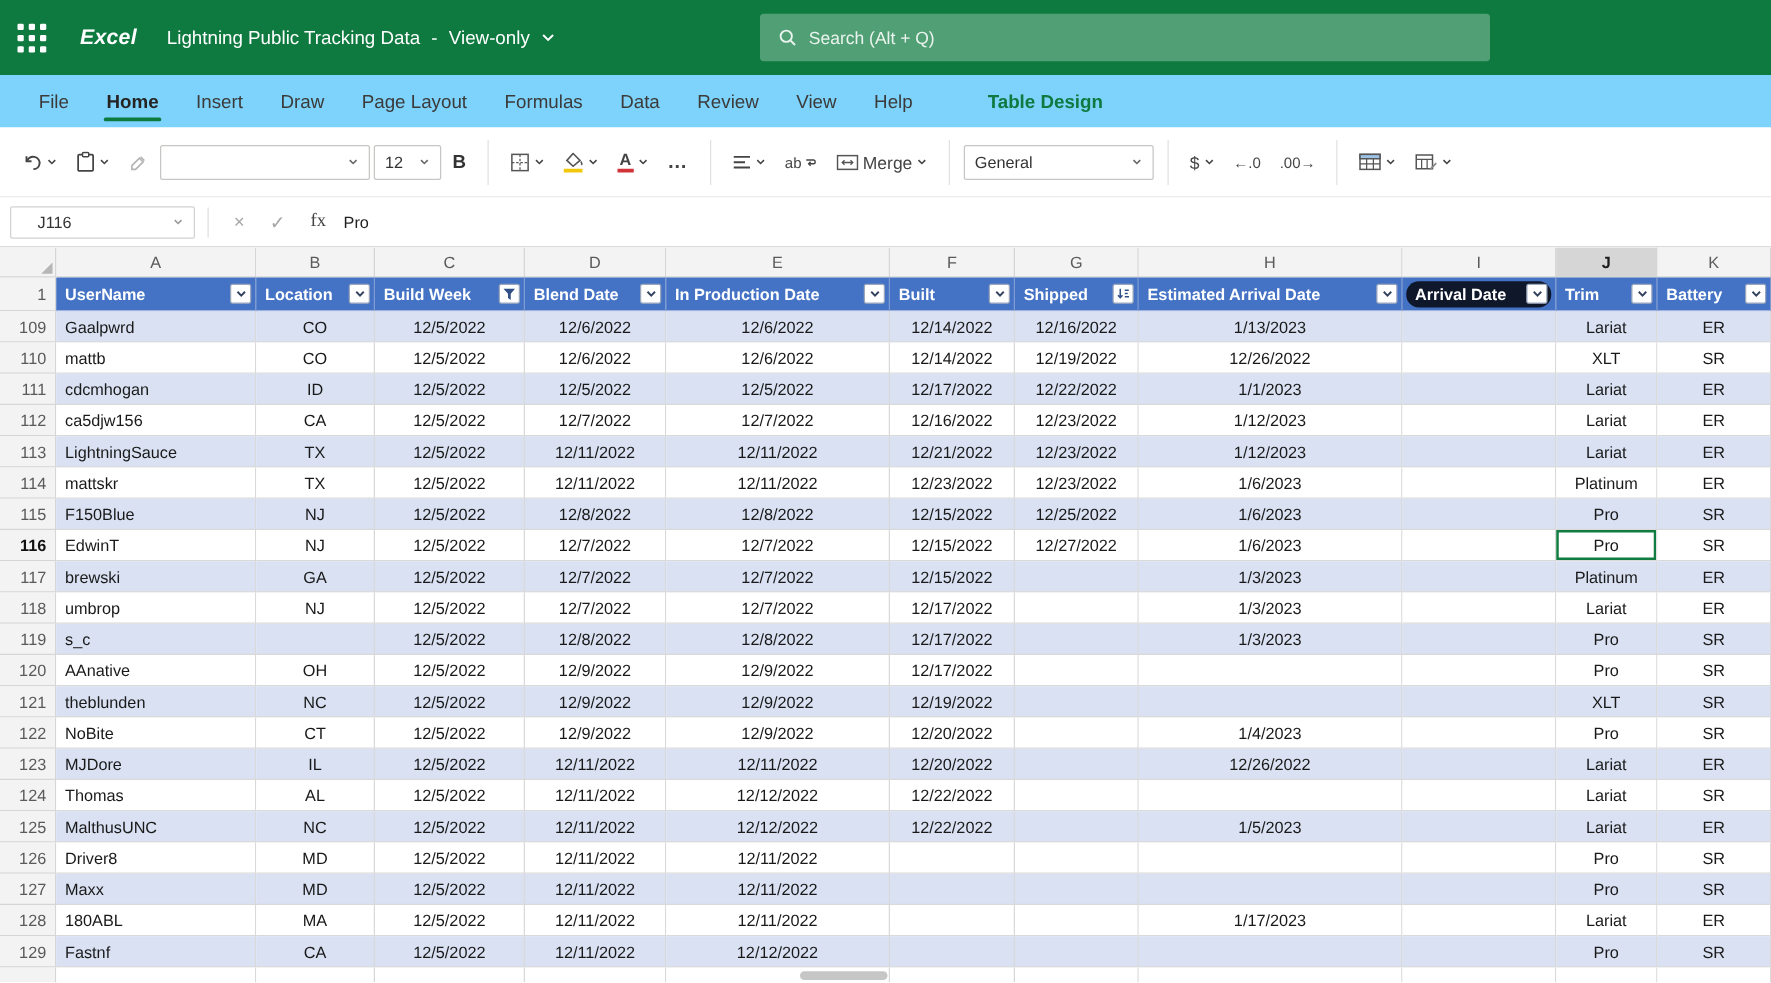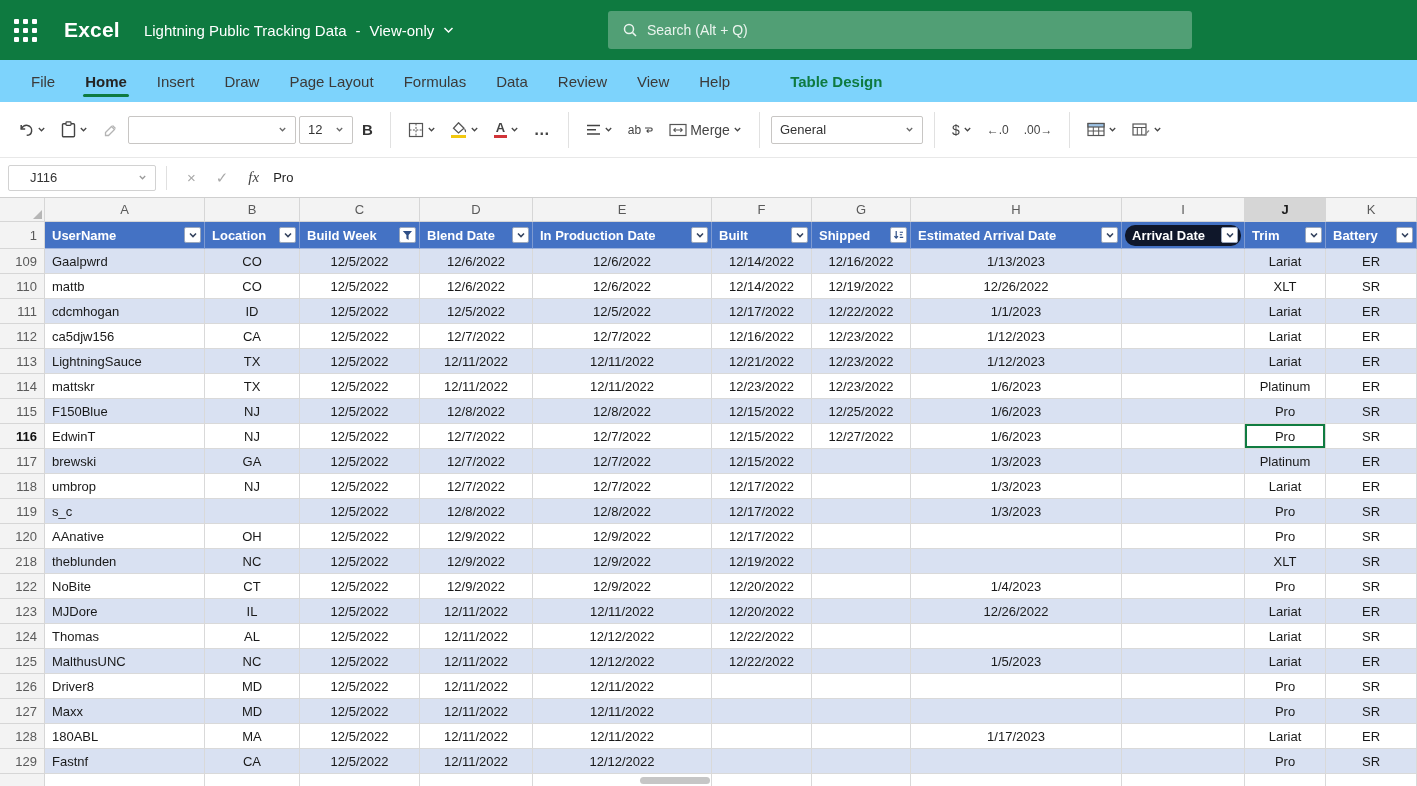--- a/index.html
+++ b/index.html
@@ -7,21 +7,21 @@
   body {
     width:1417px; height:786px; overflow:hidden;
     font-family:"Liberation Sans", sans-serif;
     background:#fff;
   }
   
   .topbar { position:relative; height:60px; background:#0e7a40; display:flex; align-items:center; color:#fff; }
   .waffle { width:50px; height:60px; display:flex; align-items:center; justify-content:center; cursor:pointer; }
   .waffle-grid { display:grid; grid-template-columns:repeat(3,5px); grid-gap:4px; }
   .waffle-grid i { width:5px; height:5px; background:#fff; border-radius:1px; display:block; }
-  .brand { font-size:21px; font-weight:700; margin:0 24px 0 14px; letter-spacing:.2px; }
+  .brand { font-size:17px; font-weight:700; margin:0 24px 0 14px; letter-spacing:.2px;font-style:italic; }
   .doc-title { display:flex; align-items:center; gap:9px; font-size:15px; }
   .searchbox { position:absolute; left:608px; top:11px; width:584px; height:38px;
     background:rgba(255,255,255,.28); border-radius:3px; display:flex; align-items:center;
     padding:0 14px; gap:9px; font-size:14px; color:#eaf4ee; cursor:text; }
   
   .tabs { height:42px; background:#7dd3fc; display:flex; align-items:center; padding-left:16px; font-size:15px; color:#3b3a39; }
   .tab { padding:0 15px; height:42px; display:flex; align-items:center; position:relative; cursor:pointer; white-space:nowrap; }
   .tab.active { font-weight:700; color:#252423; }
   .tab.active::after { content:""; position:absolute; left:13px; right:13px; bottom:5px; height:3px; background:#0e7a40; border-radius:2px; }
   .tab.contextual { color:#0e7a40; font-weight:600; margin-left:30px; }
@@ -42,21 +42,21 @@
   .a-letter { font-size:13px; font-weight:700; color:#444; }
   .ellipsis { font-weight:700; font-size:16px; letter-spacing:1px; color:#444; }
   .dec-txt { font-size:12px; color:#444; }
   .wrap-txt { font-size:12px; color:#444; }
   
   .fbar { height:40px; background:#fff; display:flex; align-items:center; border-bottom:1px solid #cfcfcf; }
   .namebox { width:148px; height:26px; margin-left:8px; border:1px solid #d2d2d2; border-radius:2px; display:flex; align-items:center; padding:0 8px; font-size:13px; color:#333; cursor:pointer; }
   .namebox .grow { flex:1;margin-left:13px; }
   .fdiv { width:1px; height:24px; background:#e0e0e0; margin:0 10px; }
   .fbtn2 { color:#a8a8a8; font-size:15px; padding:0 10px; cursor:default; }
-  .fx { font-style:italic; font-family:"Liberation Serif", serif; font-size:15px; color:#444; padding:0 10px; }
+  .fx { font-family:"Liberation Serif", serif; font-size:15px; color:#444; padding:0 10px; }
   .fvalue { font-size:13px; color:#1f1f1f; margin-left:4px; }
   
   #sheet { position:relative; width:1417px; height:588px; overflow:hidden; background:#fff;
     display:grid; font-size:13px;
     grid-template-columns:45px 160px 95px 120px 113px 179px 100px 99px 211px 123px 81px 91px;
     grid-template-rows:24px 27px; grid-auto-rows:25px; }
   .gh { background:#f3f3f3; border-right:1px solid #d6d6d6; border-bottom:1px solid #d6d6d6;
     color:#5a5a5a; display:flex; align-items:center; justify-content:center; cursor:pointer; }
   .corner { position:relative; }
   .corner::after { content:""; position:absolute; right:2px; bottom:2px; border-left:9px solid transparent; border-bottom:9px solid #b6b6b6; }
@@ -543,21 +543,21 @@
     <div class="cell">OH</div>
     <div class="cell">12/5/2022</div>
     <div class="cell">12/9/2022</div>
     <div class="cell">12/9/2022</div>
     <div class="cell">12/17/2022</div>
     <div class="cell"></div>
     <div class="cell"></div>
     <div class="cell"></div>
     <div class="cell">Pro</div>
     <div class="cell">SR</div>
-    <div class="gh rownum">218</div>
+    <div class="gh rownum">121</div>
     <div class="cell band left">theblunden</div>
     <div class="cell band">NC</div>
     <div class="cell band">12/5/2022</div>
     <div class="cell band">12/9/2022</div>
     <div class="cell band">12/9/2022</div>
     <div class="cell band">12/19/2022</div>
     <div class="cell band"></div>
     <div class="cell band"></div>
     <div class="cell band"></div>
     <div class="cell band">XLT</div>

